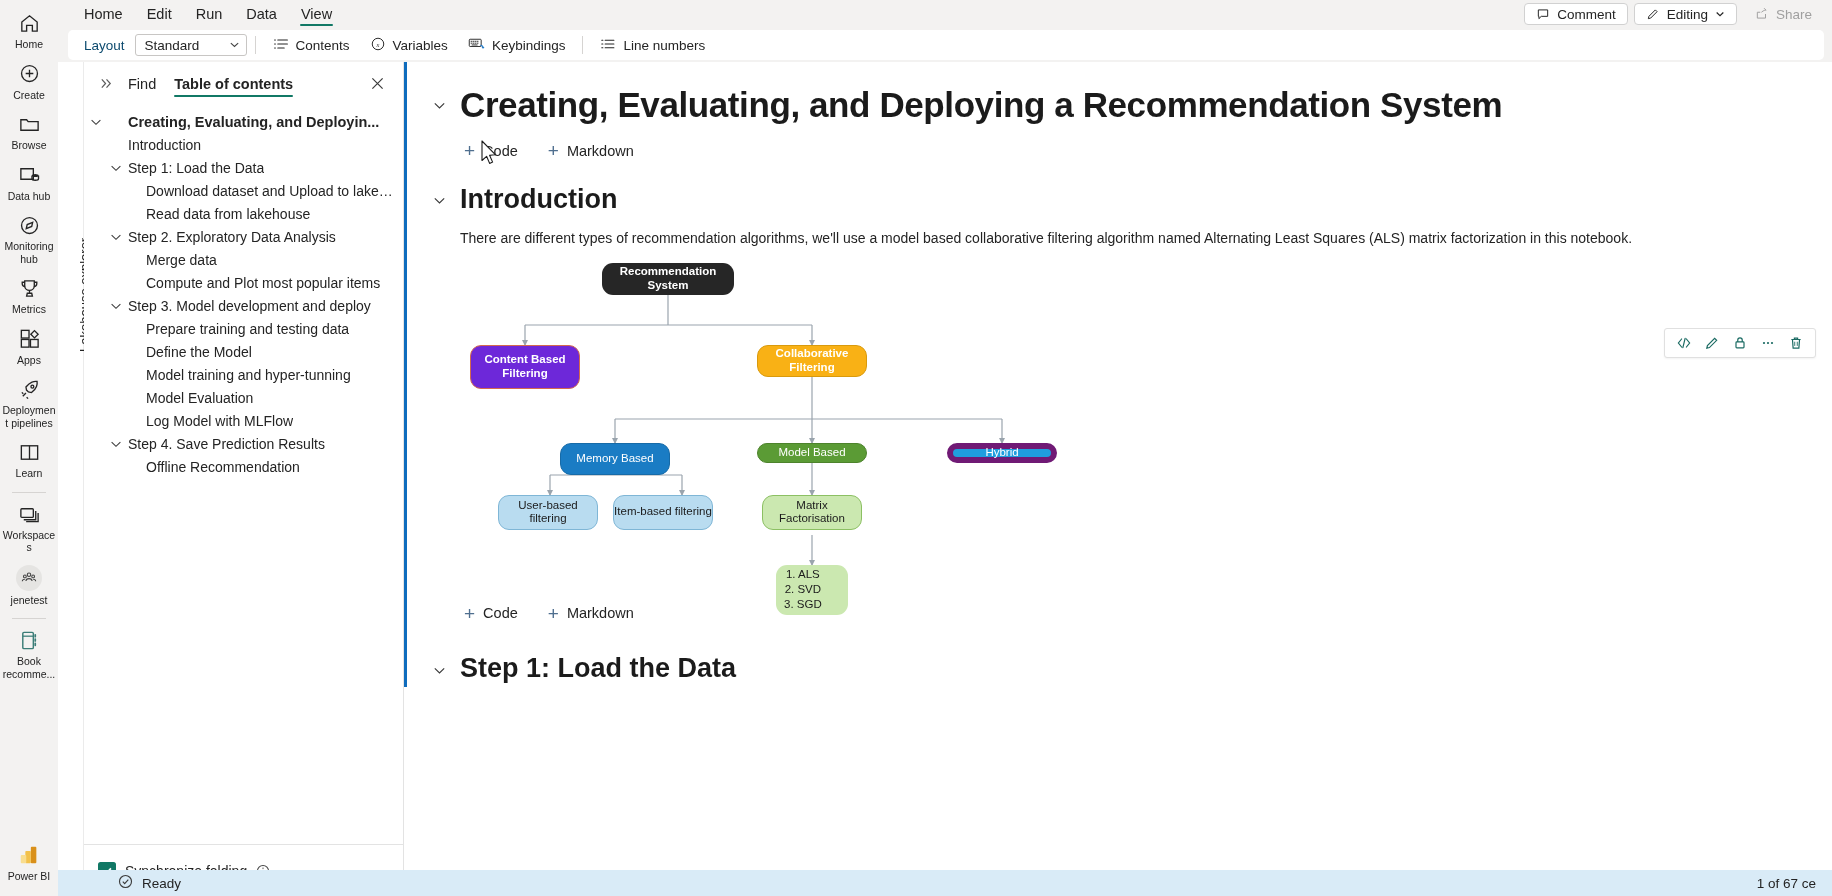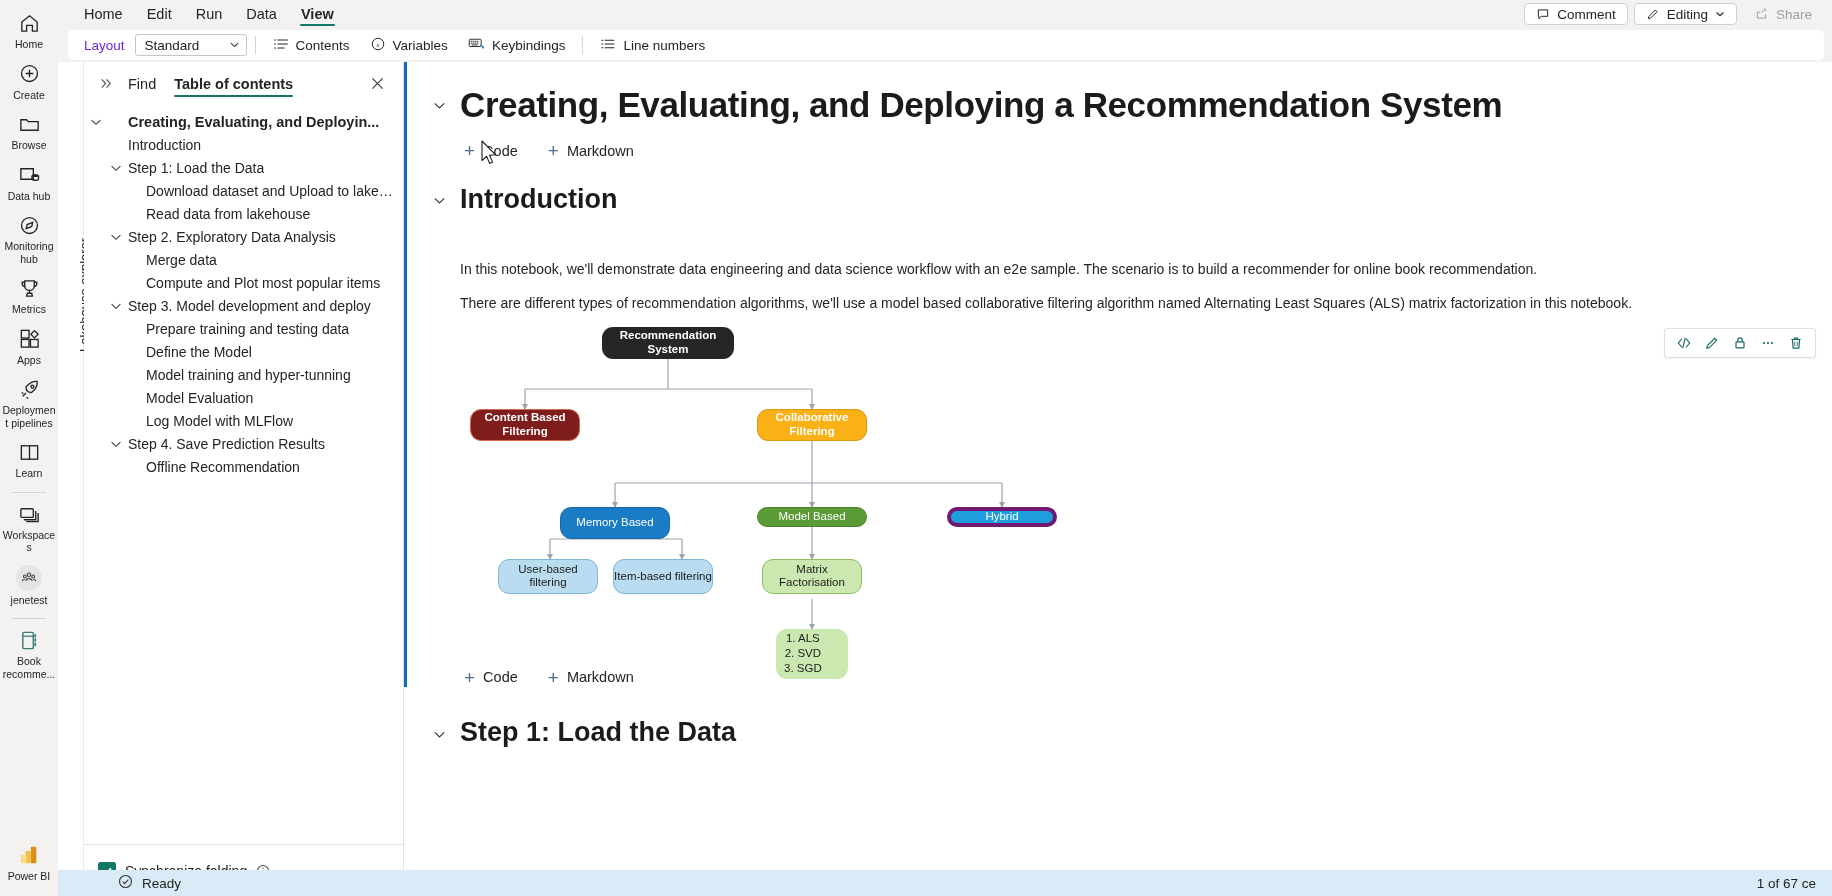--- a/index.html
+++ b/index.html
@@ -41,21 +41,21 @@
 
   
   .tabrow {
     height: 28px; background: #f3f2f1; display: flex; align-items: center;
     padding-left: 14px; position: relative; flex: 0 0 28px;
   }
   .tab {
     font-size: 14.5px; color: #242424; padding: 0 12px; height: 28px;
     line-height: 28px; cursor: pointer; position: relative;
   }
-  .tab.active { font-weight: 700; }
+  .tab.active { font-weight: 400; }
   .tab.active:after {
     content:""; position:absolute; left: 11px; right: 11px; bottom: 2px;
     height: 2.5px; background: #117865; border-radius: 2px;
   }
   .tabrow-right { margin-left:auto; display:flex; align-items:center; gap:6px; padding-right: 8px;}
   .pillbtn {
     display:flex; align-items:center; gap:7px; height:22px; padding: 0 11px;
     background:#ffffff; border:1px solid #d1d1d1; border-radius:4px;
     font-size:13.5px; color:#242424; cursor:pointer; white-space:nowrap;
   }
@@ -65,21 +65,21 @@
   
   .cmdbar {
     height: 34px; background:#f3f2f1; display:flex; align-items:center;
     padding: 0 0 0 10px; flex: 0 0 34px;
   }
   .cmdinner {
     background:#ffffff; border-radius: 5px; height: 30px;
     display:flex; align-items:center; padding: 0 8px; gap: 2px;
     flex: 1 1 auto; margin-right: 8px;
   }
-  .cmd-label { font-size: 13.5px; color:#6d28d9; padding: 0 8px; }
+  .cmd-label { font-size: 13.5px; color:#0c4a6e; padding: 0 8px; }
   .selectbox {
     height: 22px; min-width: 112px; border:1px solid #c8c6c4; border-radius:3px;
     display:flex; align-items:center; justify-content:space-between;
     padding: 0 6px 0 9px; font-size:13.5px; color:#242424; cursor:pointer; background:#fff;
   }
   .cmd-btn {
     display:flex; align-items:center; gap:7px; height:26px; padding: 0 9px;
     font-size:13.5px; color:#242424; cursor:pointer; border-radius:3px; white-space:nowrap;
   }
   .cmd-div { width:1px; height:18px; background:#d6d4d2; margin: 0 6px; }
@@ -592,21 +592,20 @@
         </div>
 
         <div class="cell" style="padding-top:20px;">
           <div class="cell-chev" style="top:26px;">
             <svg width="15" height="15" viewBox="0 0 16 16" fill="none" stroke="#3b3b3b" stroke-width="1.25">
                 <path d="M3 5.8 8 10.7l5-4.9"></path>
               </svg>
           </div>
           <div class="h2">Introduction</div>
 
-          <div class="para" style="margin-top:44px;">In this notebook, we'll demonstrate data engineering and data science workflow with an e2e sample. The scenario is to build a recommender for online book recommendation.</div>
           <div class="para" style="margin-top:13px;">There are different types of recommendation algorithms, we'll use a model based collaborative filtering algorithm named Alternating Least Squares (ALS) matrix factorization in this notebook.</div>
 
           <div class="diagram" style="margin-top:8px;">
             <svg width="560" height="330" viewBox="0 0 560 330" style="position:absolute;left:0;top:0;">
               <defs>
                 <marker id="ah" markerWidth="7" markerHeight="7" refX="4.4" refY="2.6" orient="auto">
                   <path d="M0,0 L5.2,2.6 L0,5.2 z" fill="#9aa4ad"></path>
                 </marker>
               </defs>
               <g stroke="#9aa4ad" stroke-width="1.2" fill="none">
@@ -625,37 +624,37 @@
                 <path d="M222,218 V238" marker-end="url(#ah)"></path>
                 <path d="M352,204 V238" marker-end="url(#ah)"></path>
                 <path d="M352,278 V308" marker-end="url(#ah)"></path>
               </g>
             </svg>
 
             <div class="node" style="left:142px;top:6px;width:132px;height:32px;background:#262626;color:#fff;font-weight:700;">
               <span>Recommendation System</span>
             </div>
 
-            <div class="node" style="left:10px;top:88px;width:110px;height:32px;background:#7f1d1d;border:1px solid #d4684f;color:#fff;font-weight:700;">
+            <div class="node" style="left:10px;top:88px;width:110px;height:44px;background:#6d28d9;border:1px solid #d4684f;color:#fff;font-weight:700;">
               <span>Content Based Filtering</span>
             </div>
 
             <div class="node" style="left:297px;top:88px;width:110px;height:32px;background:#f9b115;border:1px solid #d99a0d;color:#fff;font-weight:700;">
               <span>Collaborative Filtering</span>
             </div>
 
             <div class="node" style="left:100px;top:186px;width:110px;height:32px;background:#1a7cc4;border:1px solid #176ba8;color:#fff;">
               <span>Memory Based</span>
             </div>
 
             <div class="node" style="left:297px;top:186px;width:110px;height:20px;background:#5b9b35;border:1px solid #4d832c;color:#fff;">
               <span>Model Based</span>
             </div>
 
-            <div class="node" style="left:487px;top:186px;width:110px;height:20px;background:#1f9ede;border:4px solid #701a75;color:#fff;">
+            <div class="node" style="left:487px;top:186px;width:110px;height:20px;background:#1f9ede;border:6px solid #701a75;color:#fff;">
               <span>Hybrid</span>
             </div>
 
             <div class="node" style="left:38px;top:238px;width:100px;height:35px;background:#b9dcf0;border:1px solid #7fb6d6;color:#1b1b1b;">
               <span>User-based filtering</span>
             </div>
 
             <div class="node" style="left:153px;top:238px;width:100px;height:35px;background:#b9dcf0;border:1px solid #7fb6d6;color:#1b1b1b;">
               <span>Item-based filtering</span>
             </div>

